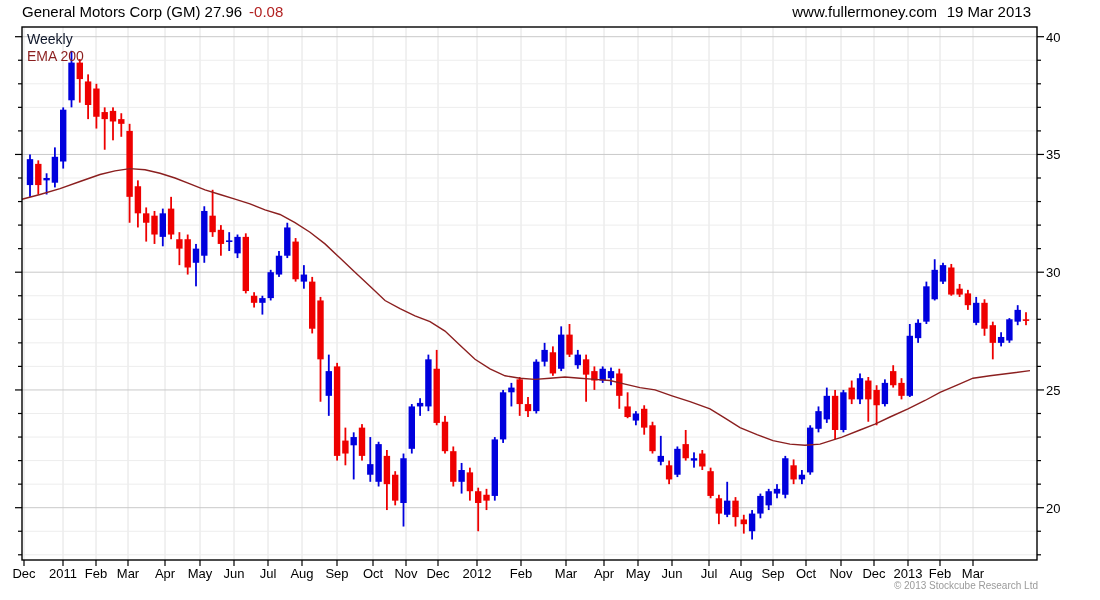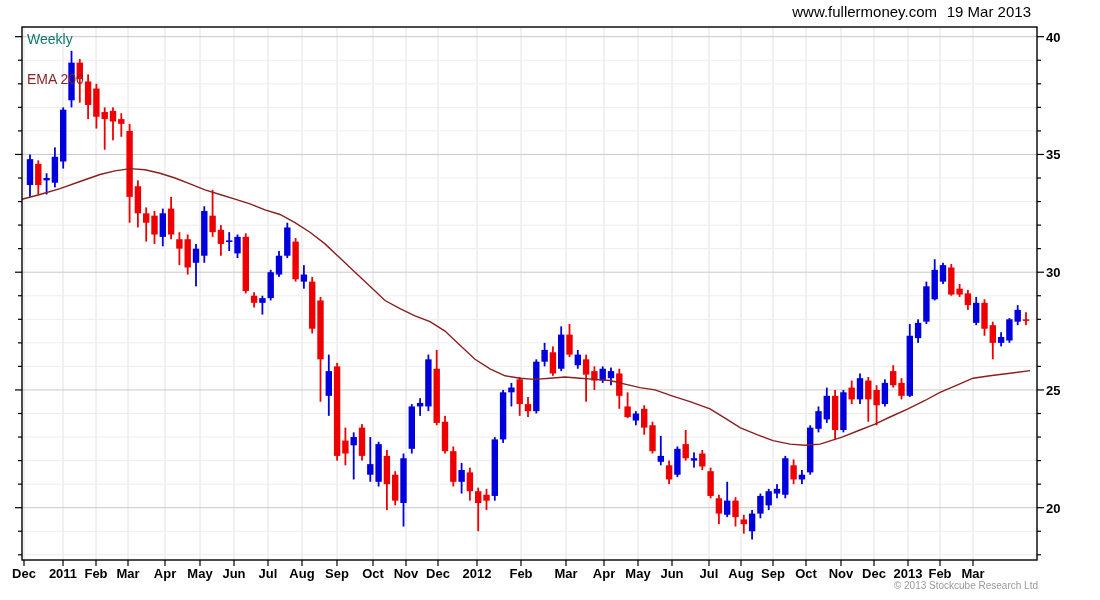--- a/index.html
+++ b/index.html
@@ -7,21 +7,21 @@
        font-family:"Liberation Sans", sans-serif;}
   .hdr{position:absolute;top:3px;font-size:15px;color:#000;white-space:nowrap;}
   #title{left:22px;}
   #title .chg{margin-left:7px;}
   #website{right:163px;}
   #date{right:69px;}
   .legend{position:absolute;font-size:14px;white-space:nowrap;}
   #legend-weekly{left:27px;top:31px;}
   #legend-ema{left:27px;top:48px;}
   #copyright{position:absolute;right:62px;top:580px;font-size:10px;}
-  #chart-container{position:absolute;left:0;top:0;width:1100px;height:525px;font-weight:bold;}
+  #chart-container{position:absolute;left:0;top:0;width:1100px;height:525px;}
   svg text{font-family:"Liberation Sans", sans-serif;}
 </style>
 </head>
 <body>
 
 <div id="app">
   <div id="chart-container"><svg width="1100" height="600" viewBox="0 0 1100 600">
         <g>
           <line x1="24" y1="27" x2="24" y2="560" stroke="#e2e2e2" stroke-width="1"></line>
           <line x1="63" y1="27" x2="63" y2="560" stroke="#e2e2e2" stroke-width="1"></line>
@@ -671,21 +671,22 @@
           <text x="874" y="578" font-size="13" fill="#000000" text-anchor="middle">Dec</text>
           <line x1="908" y1="560" x2="908" y2="566" stroke="#000000" stroke-width="1.2"></line>
           <text x="908" y="578" font-size="13" fill="#000000" text-anchor="middle">2013</text>
           <line x1="940" y1="560" x2="940" y2="566" stroke="#000000" stroke-width="1.2"></line>
           <text x="940" y="578" font-size="13" fill="#000000" text-anchor="middle">Feb</text>
           <line x1="973" y1="560" x2="973" y2="566" stroke="#000000" stroke-width="1.2"></line>
           <text x="973" y="578" font-size="13" fill="#000000" text-anchor="middle">Mar</text>
         </g>
       </svg></div>
 
+  <div id="title" class="hdr"><span>General Motors Corp (GM) 27.96</span><span class="chg" style="color: rgb(178, 34, 34);">-0.08</span></div>
 
   <div id="website" class="hdr">www.fullermoney.com</div>
   <div id="date" class="hdr">19 Mar 2013</div>
 
-  <div id="legend-weekly" class="legend" style="color: #0f766e;">Weekly</div>
-  <div id="legend-ema" class="legend" style="color: rgb(139, 31, 31); margin-top: 23px;">EMA 200</div>
+  <div id="legend-weekly" class="legend" style="color: #0f172a;">Weekly</div>
+  <div id="legend-ema" class="legend" style="color: rgb(139, 31, 31);">EMA 200</div>
 
   <div id="copyright" style="color: rgb(154, 154, 154);">© 2013 Stockcube Research Ltd</div>
 </div>
 
 </body></html>

